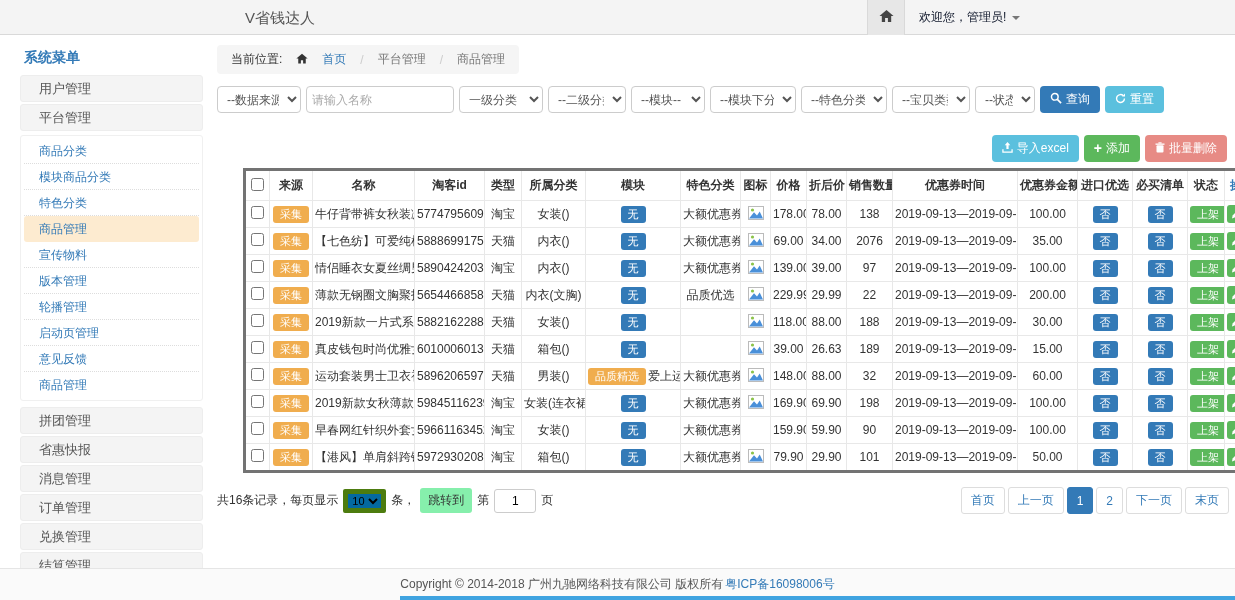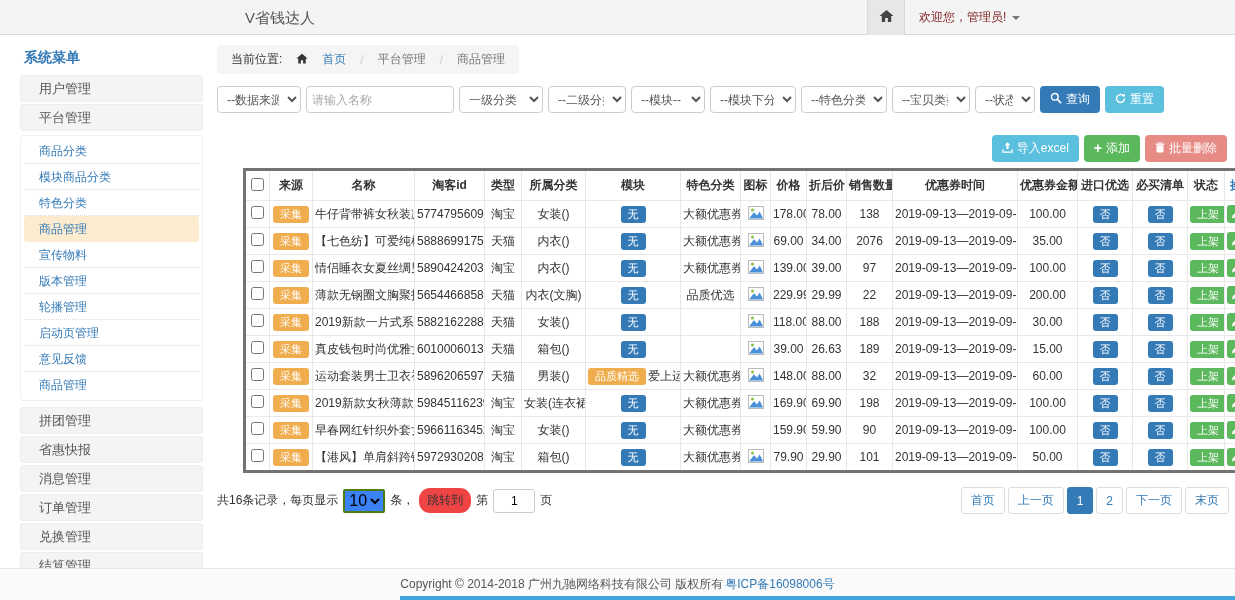--- a/index.html
+++ b/index.html
@@ -6,21 +6,21 @@
   html,body { width:1235px; height:600px; overflow:hidden; }
   body {
     font-family: "Liberation Sans", "DejaVu Sans", sans-serif;
     font-size: 12px; color: #333; background: #fff; position: relative;
   }
   
   .topbar { height:35px; background:#f4f4f4; border-bottom:1px solid #d9d9d9; position:relative; }
   .topbar-title { position:absolute; left:245px; top:0; line-height:35px; font-size:15px; color:#555; }
   .topbar-right { position:absolute; right:0; top:0; height:35px; display:flex; align-items:stretch; }
   .home-box { width:38px; background:#e7e7e7; border-left:1px solid #d9d9d9; border-right:1px solid #d9d9d9; display:flex; align-items:center; justify-content:center; cursor:pointer; }
-  .welcome { display:flex; align-items:center; gap:6px; padding:0 10px 0 14px; color:#7f1d1d; cursor:pointer; width:330px; }
+  .welcome { display:flex; align-items:center; gap:6px; padding:0 10px 0 14px; color:#0f172a; cursor:pointer; width:330px; }
   .caret { width:0; height:0; border-left:4px solid transparent; border-right:4px solid transparent; border-top:4px solid #777; display:inline-block; }
   
   .sidebar { position:absolute; left:12px; top:35px; bottom:32px; width:205px; padding:12px 14px 0 8px; overflow:hidden; }
   .sidebar-title { color:#337ab7; font-weight:bold; font-size:14px; margin:2px 0 8px 4px; }
   .menu-group { background:#f4f4f4; border:1px solid #ededed; border-radius:3px; height:27px; line-height:25px; padding-left:18px; color:#555; margin-bottom:2px; cursor:pointer; font-size:13px; }
   .submenu { background:#fff; border:1px solid #f0f0f0; border-radius:3px; margin:4px 0 6px 0; padding:2px 3px; }
   .submenu-item { height:26px; line-height:26px; padding-left:15px; color:#337ab7; border-bottom:1px dotted #ddd; cursor:pointer; font-size:12px; }
   .submenu-item:last-child { border-bottom:none; }
   .submenu-item.active { background:#fdebd0; border-radius:3px; border-bottom:1px dotted transparent; }
   
@@ -51,22 +51,22 @@
   .badge-orange { background:#f0ad4e; }
   .badge-blue { background:#337ab7; }
   .badge-green { background:#5cb85c; }
   .mini-btn { display:inline-flex; align-items:center; justify-content:center; width:18px; height:18px; border-radius:3px; border:none; cursor:pointer; vertical-align:middle; }
   .mini-edit { background:#5cb85c; margin-right:3px; }
   .mini-del { background:#d9534f; }
   .module-text { margin-left:2px; color:#333; }
   
   .pagi-row { display:flex; justify-content:space-between; align-items:center; margin-top:14px; width:1012px; }
   .pagi-left { display:flex; align-items:center; gap:5px; color:#333; }
-  .per-page { height:24px; border:2px solid #4d7c0f; border-radius:2px; background:#3b82f6; font-family:inherit; font-size:16px; }
-  .jump-btn { background:#ef4444; color:#333; border:none; border-radius:11px; padding:4px 8px; font-size:12px; cursor:pointer; font-family:inherit; }
+  .per-page { height:24px; border:5px solid #4d7c0f; border-radius:2px; background:#0369a1; font-family:inherit; font-size:11px; }
+  .jump-btn { background:#86efac; color:#333; border:none; border-radius:3px; padding:4px 8px; font-size:12px; cursor:pointer; font-family:inherit; }
   .page-input { width:42px; height:24px; border:1px solid #ccc; border-radius:3px; text-align:center; font-family:inherit; font-size:12px; }
   .pagi-right { display:flex; gap:3px; }
   .page-btn { border:1px solid #ddd; border-radius:3px; background:#fff; color:#337ab7; padding:4px 9px; font-size:12px; cursor:pointer; font-family:inherit; }
   .page-btn.active { background:#337ab7; border-color:#337ab7; color:#fff; }
   
   .footer { position:absolute; left:0; right:0; bottom:0; height:32px; background:#fafafa; border-top:1px solid #e5e5e5; display:flex; align-items:center; justify-content:center; gap:2px; color:#555; z-index:5; }
   .footer .icp { color:#337ab7; cursor:pointer; }
   .bottom-bar { position:absolute; left:400px; right:0; bottom:0; height:4px; background:#3fa3e0; z-index:9; }
 </style>
 </head>

